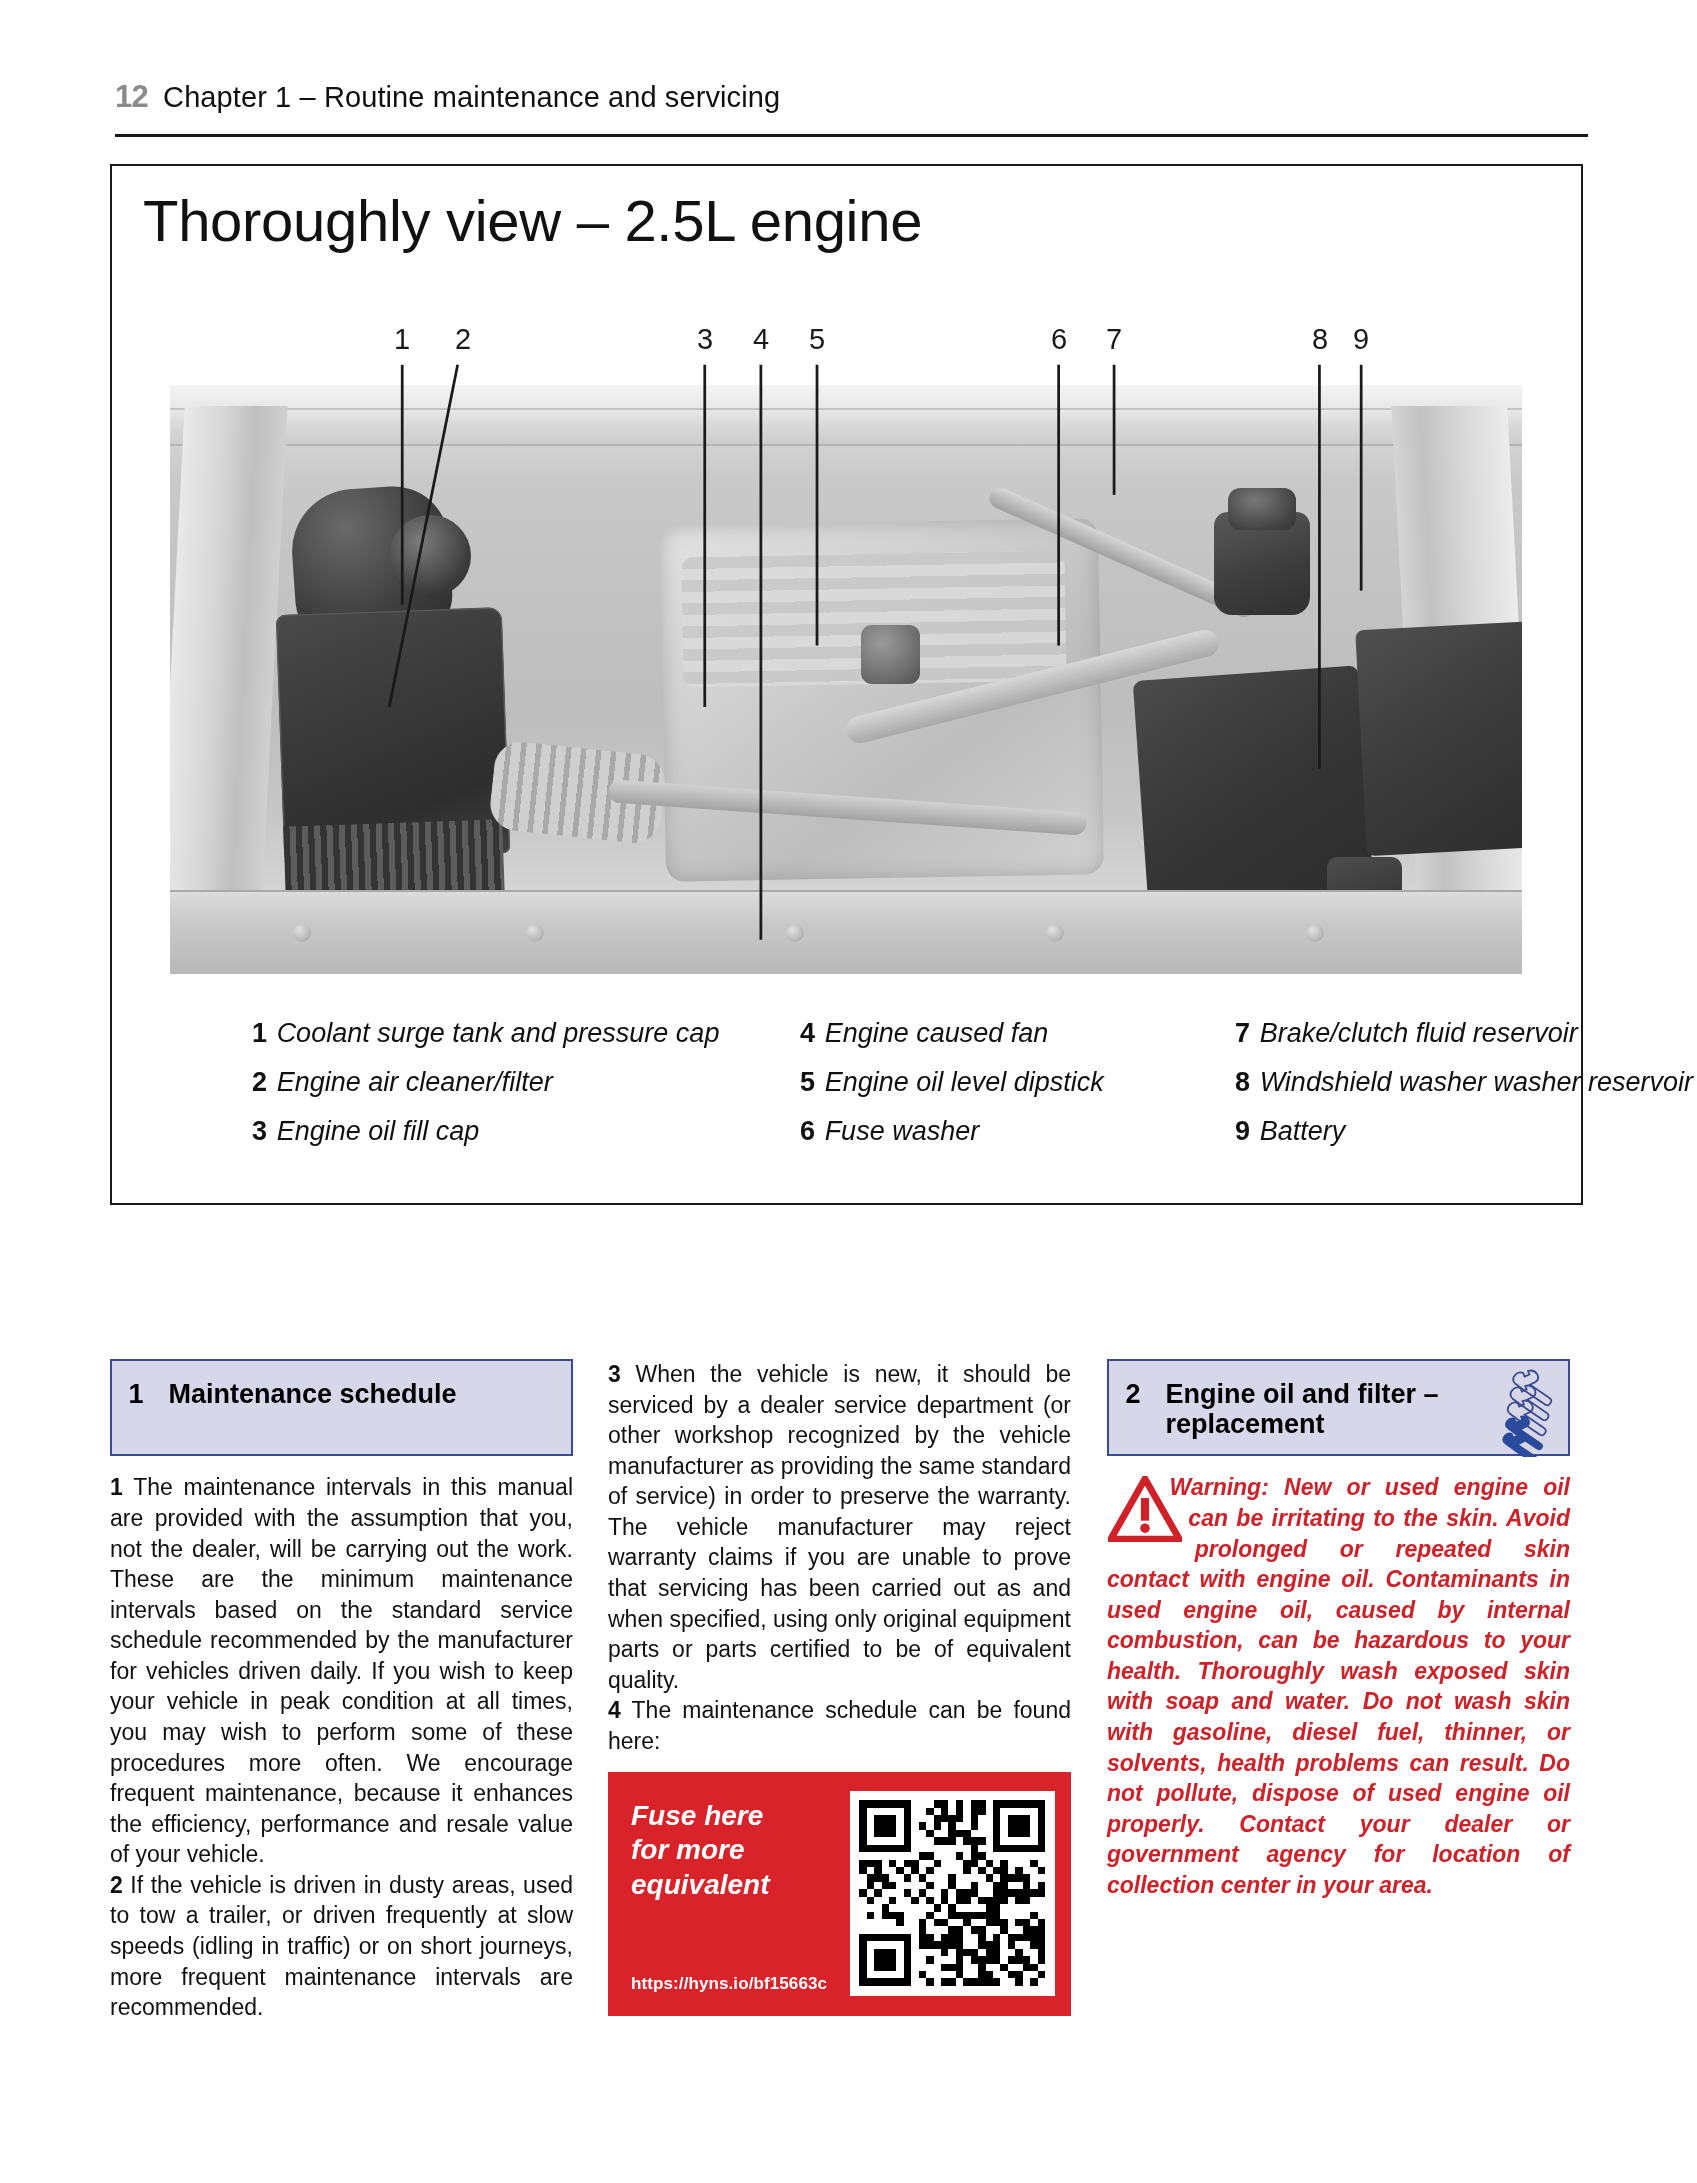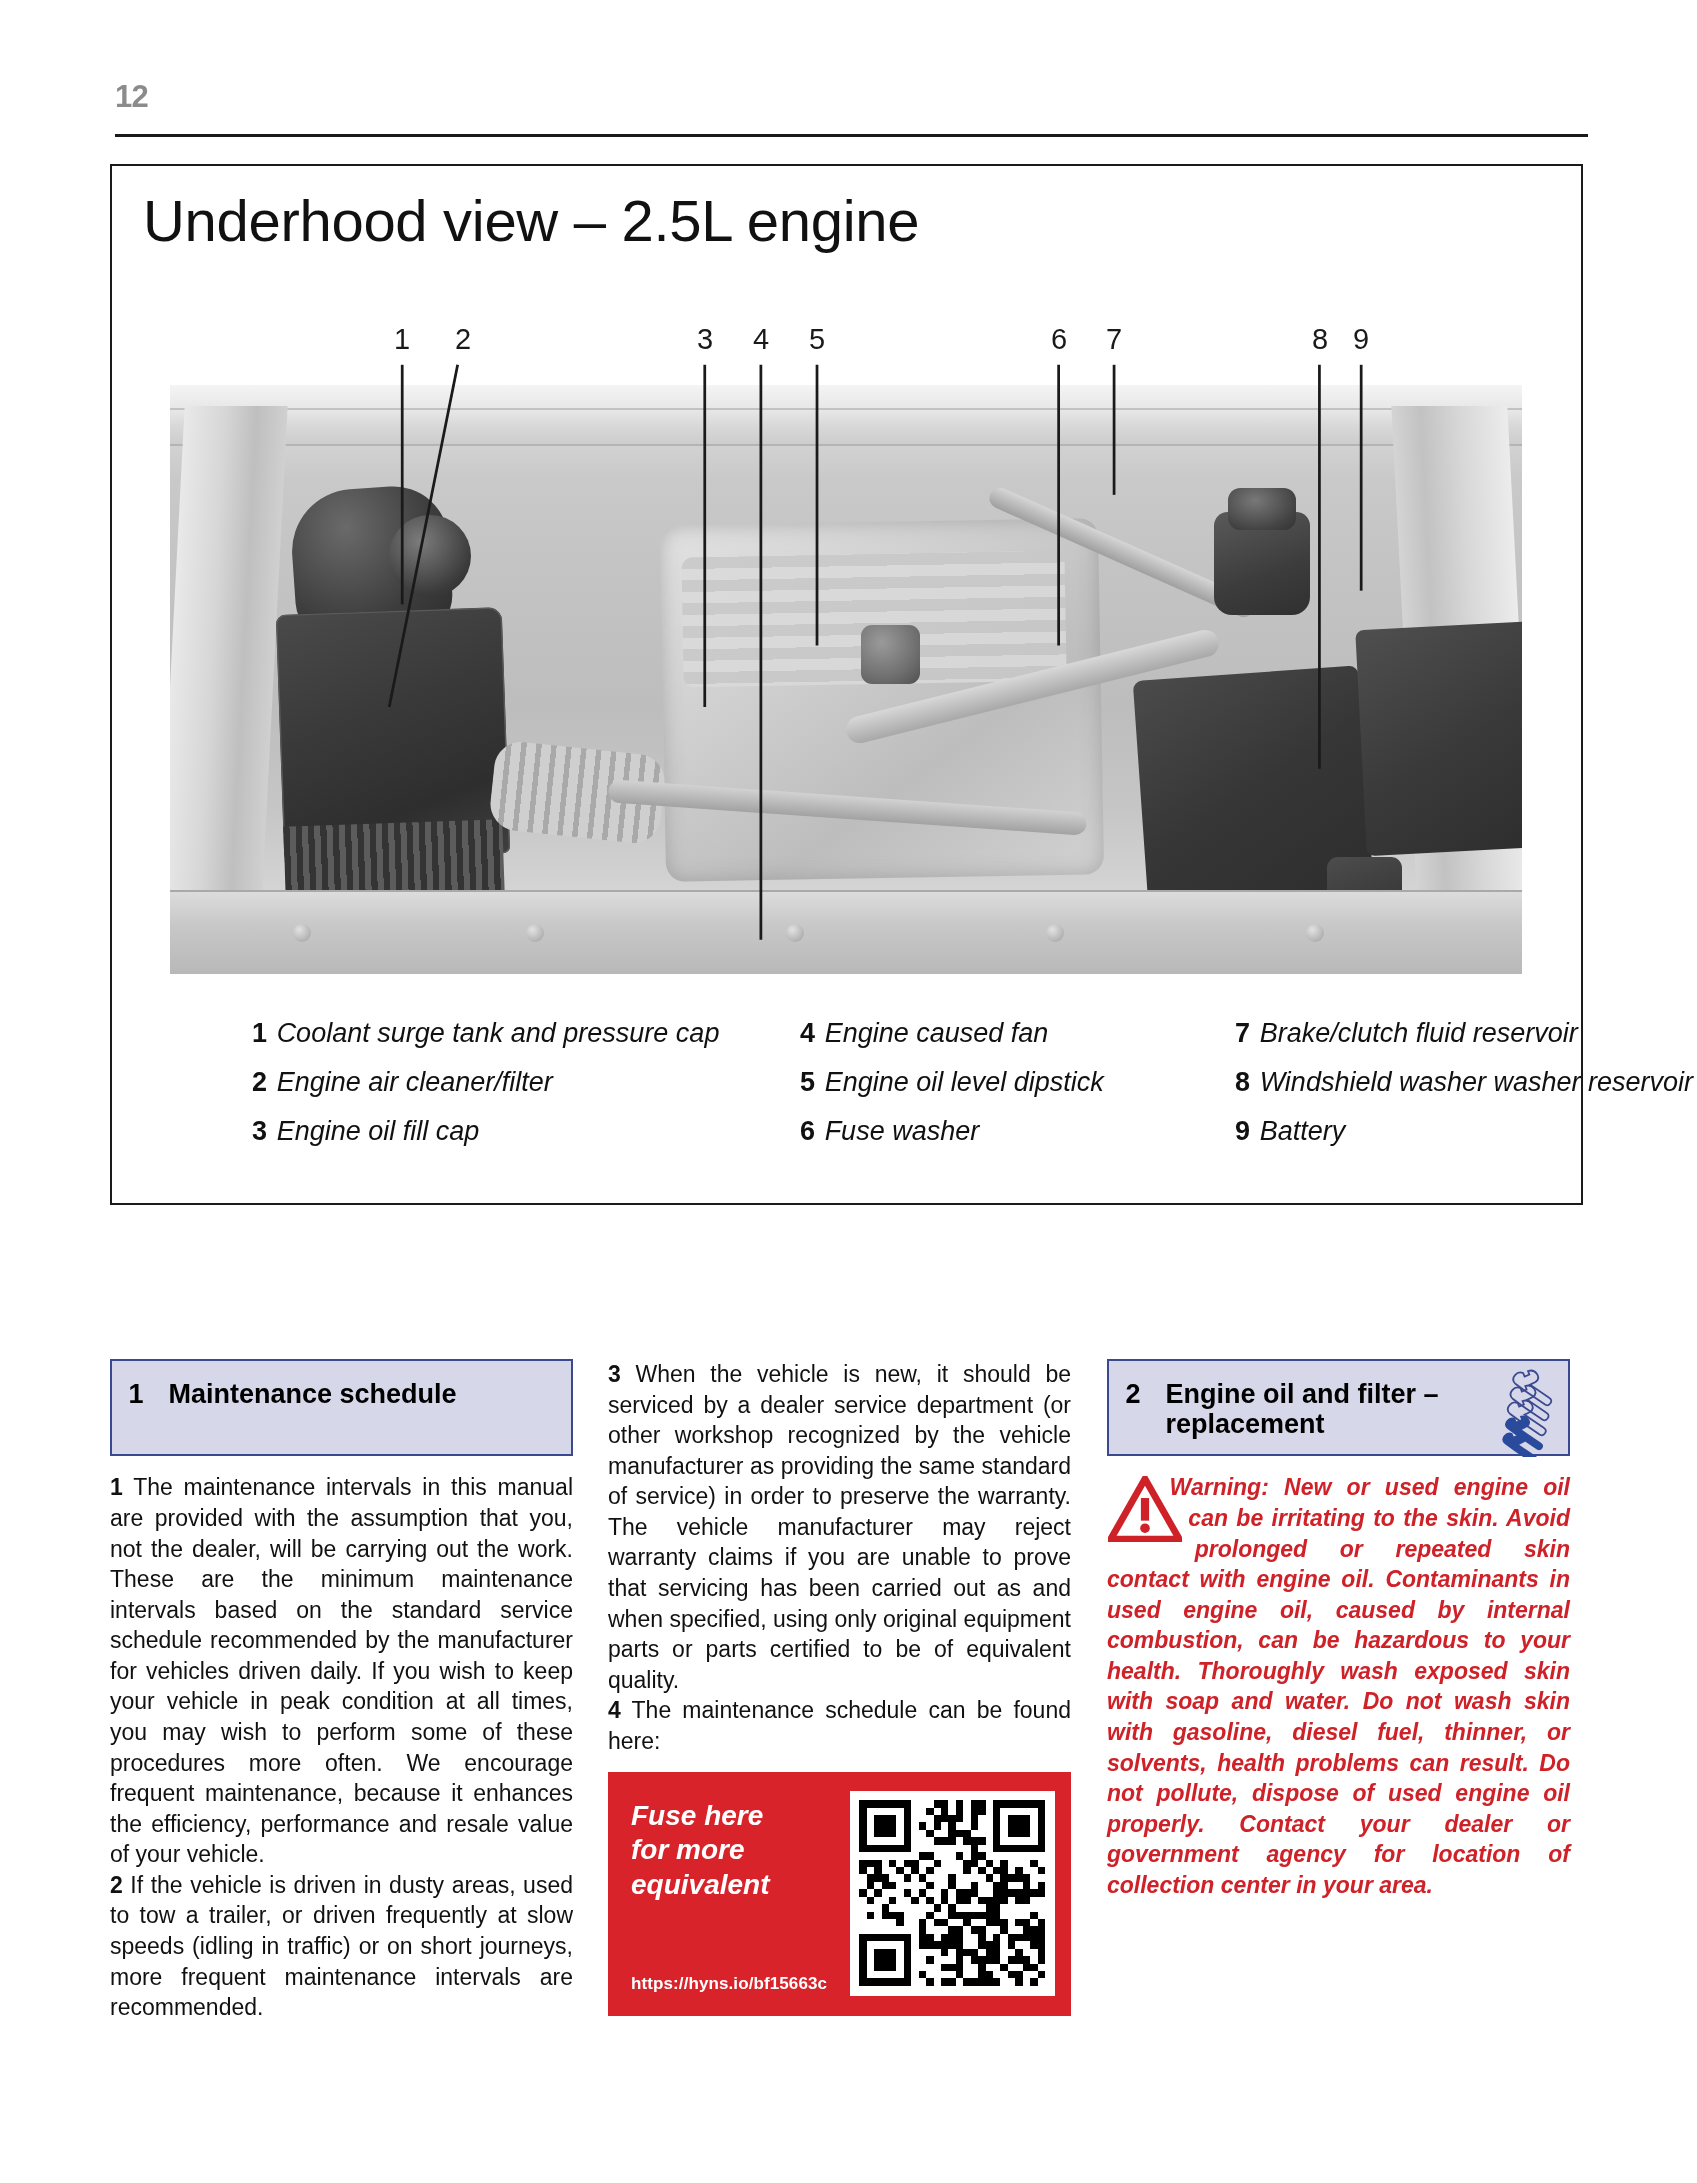--- a/index.html
+++ b/index.html
@@ -248,25 +248,26 @@
   }
   .qr-grid i{background:#000;}
 </style>
 </head>
 <body>
 
 <div class="page">
 
   <div class="runhead">
     <span class="pgno">12</span>
+    <span class="chap">Chapter 1 – Routine maintenance and servicing</span>
   </div>
   <div class="runrule"></div>
 
   <div class="figbox">
-    <div class="figtitle">Underhood view – 2.5L engine</div>
+    <div class="figtitle">Thoroughly view – 2.5L engine</div>
 
     <div class="photo-wrap">
       <div class="photo">
         <div class="cowl"></div>
         <div class="fender-l"></div>
         <div class="fender-r"></div>
         <div class="engcover"></div>
         <div class="hose3"></div>
         <div class="hose1"></div>
         <div class="surge"></div>

